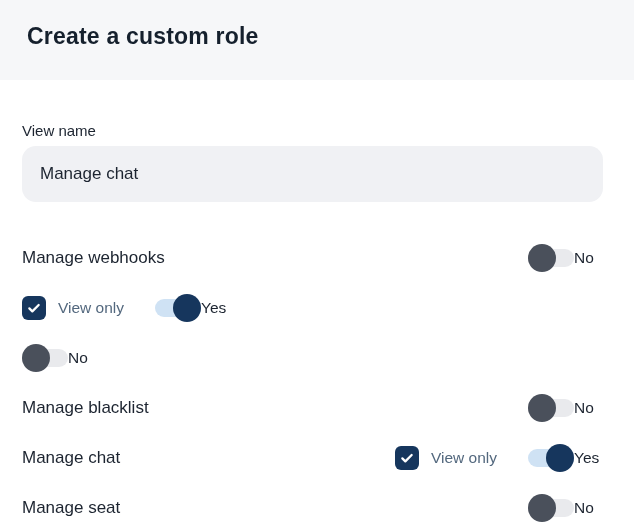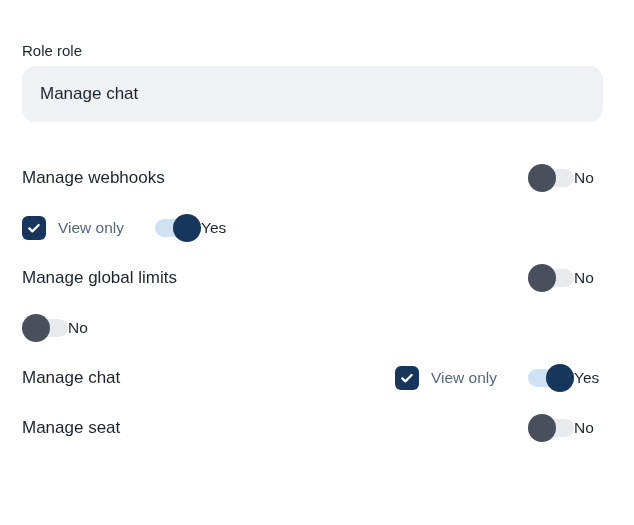--- a/index.html
+++ b/index.html
@@ -126,23 +126,26 @@
   .state-label {
     min-width: 32px;
     font-size: 15.5px;
     color: var(--body-text);
   }
 </style>
 </head>
 <body>
 
 <div class="window">
+  <div class="header">
+    <h1 class="title">Create a custom role</h1>
+  </div>
 
   <div class="content">
-    <label class="field-label">Role role</label>
+    <label class="field-label">View name</label>
     <input class="role-input" type="text" value="Manage chat" style="">
 
     <div class="perm-list">
   <div class="perm-row">
     <span class="perm-label">Manage webhooks</span>
     <div class="perm-controls">
 
       <div class="toggle off">
         <span class="track"></span>
         <span class="knob"></span>
@@ -163,32 +166,32 @@
       </div>
       <div class="toggle on">
         <span class="track"></span>
         <span class="knob"></span>
       </div>
       <span class="state-label">Yes</span>
     </div>
   </div>
 
   <div class="perm-row">
-    <span class="perm-label">Manage global limits</span>
-    <div class="perm-controls">
-
-      <div class="toggle off">
-        <span class="track"></span>
-        <span class="knob"></span>
-      </div>
-      <span class="state-label">No</span>
-    </div>
-  </div>
-
-  <div class="perm-row">
+    <div class="perm-controls">
+
+      <div class="toggle off">
+        <span class="track"></span>
+        <span class="knob"></span>
+      </div>
+      <span class="state-label">No</span>
+    </div>
+  </div>
+
+  <div class="perm-row">
+    <span class="perm-label">Manage blacklist</span>
     <div class="perm-controls">
 
       <div class="toggle off">
         <span class="track"></span>
         <span class="knob"></span>
       </div>
       <span class="state-label">No</span>
     </div>
   </div>
 

